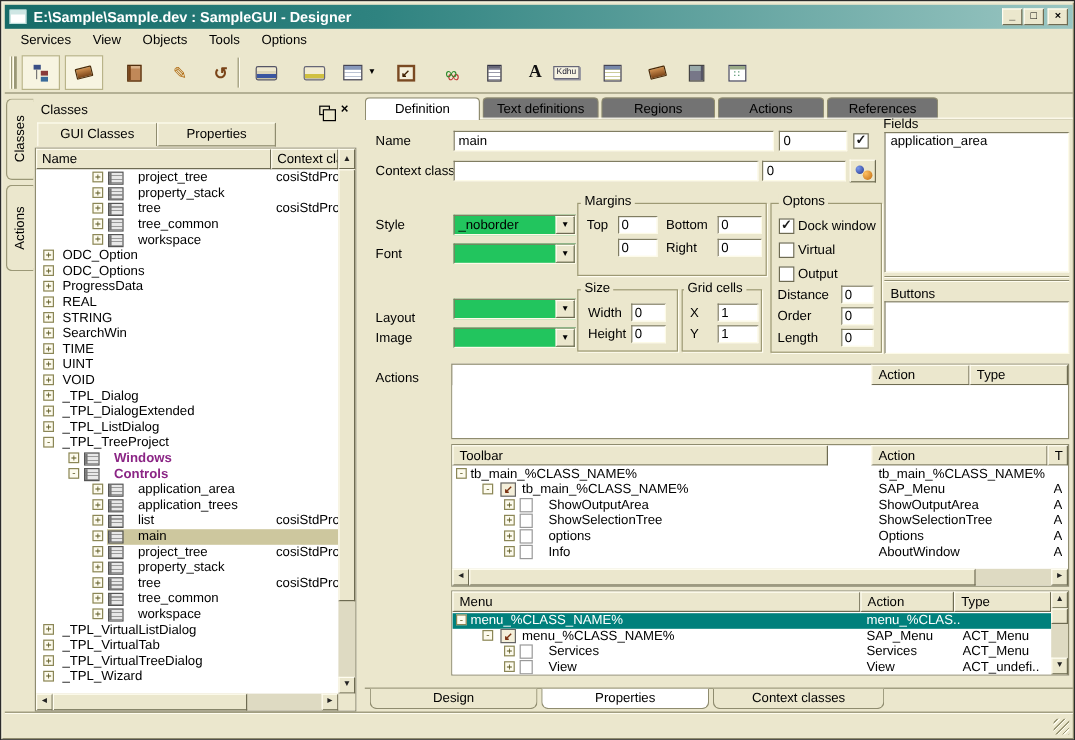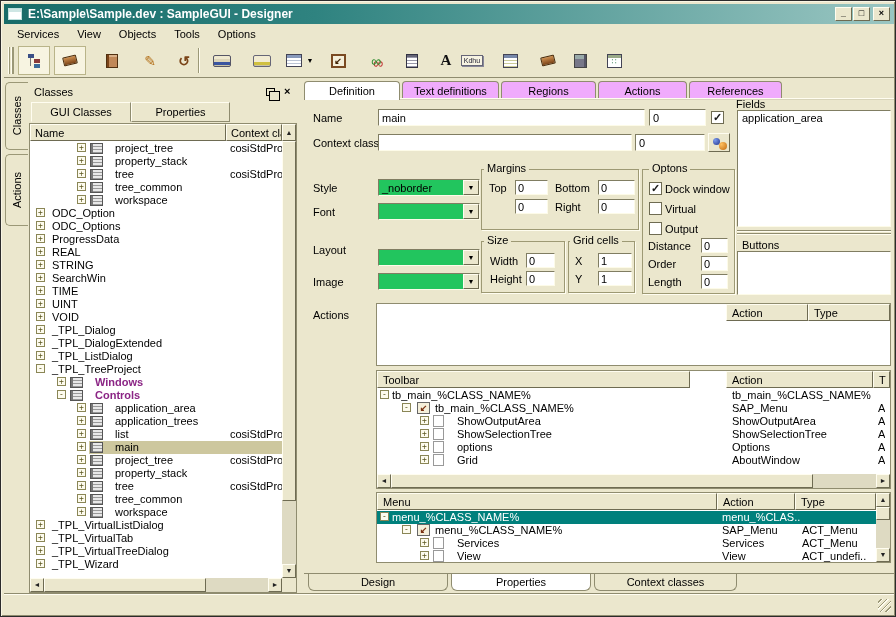--- a/index.html
+++ b/index.html
@@ -89,21 +89,21 @@
   .trow.tsel{background:linear-gradient(90deg,rgba(0,0,0,0) 0 58px,#cdc79e 58px);}
   .pm{position:absolute;top:1px;width:9px;height:9px;border:1px solid #8a8656;background:#fdfbee;color:#5a561f;
       font:8px/8px "DejaVu Sans Mono",monospace;text-align:center;}
   .fi{position:absolute;top:1px;width:13px;height:11px;border:1px solid #555;
       background:repeating-linear-gradient(180deg,#e8e8e8 0 2px,#9a9a9a 2px 3px);box-shadow:inset 2px 0 0 #777;}
   .tlabel{position:absolute;top:0;}
   .tbold{font-weight:bold;color:#8b2585;}
   .tctx{position:absolute;left:199px;top:0;}
 
   
-  .rtab{position:absolute;top:80px;height:18px;background:#f0abfc;border:1px solid #8f8c6f;border-bottom:none;
+  .rtab{position:absolute;top:80px;height:18px;background:#737373;border:1px solid #8f8c6f;border-bottom:none;
         border-radius:4px 4px 0 0;text-align:center;padding-top:3px;}
   .rtab.active{background:#fff;height:19px;z-index:2;}
   .rline{position:absolute;left:303px;top:97px;width:590px;height:1px;background:#fffdf0;box-shadow:0 1px 0 #d8d4ba;}
 
   
   .tin{position:absolute;height:17px;border:1px solid;border-color:#807d62 #fdfbe8 #fdfbe8 #807d62;background:#fff;
        font:11px "Liberation Sans",sans-serif;padding:1px 3px;}
   .numin{position:absolute;height:15px;border:1px solid;border-color:#807d62 #fdfbe8 #fdfbe8 #807d62;background:#fff;
        font:11px "Liberation Sans",sans-serif;padding:0 2px;}
   .dd{position:absolute;height:17px;border:1px solid;border-color:#807d62 #fdfbe8 #fdfbe8 #807d62;background:#22c55e;padding:2px 3px;}
@@ -484,21 +484,21 @@
   <span class="lbl" style="left:489px;top:272px;">Height</span>
   <input class="numin" style="left: 525px; top: 270px; width: 29px;" value="0">
 
   <div class="grp" style="left:567px;top:240px;width:67px;height:52px;"></div>
   <span class="grp-t" style="left:569px;top:233px;">Grid cells</span>
   <span class="lbl" style="left:574px;top:254px;">X</span>
   <input class="numin" style="left: 597px; top: 252px; width: 34px;" value="1">
   <span class="lbl" style="left:574px;top:272px;">Y</span>
   <input class="numin" style="left: 597px; top: 270px; width: 34px;" value="1">
 
-  <span class="lbl" style="left:312px;top:243px;">Layout</span>
+  <span class="lbl" style="left:312px;top:258px;">Layout</span>
   <div class="dd" style="left:377px;top:248px;width:102px;">
     <span></span>
     <span class="db">▼</span></div>
   <span class="lbl" style="left:312px;top:275px;">Image</span>
   <div class="dd" style="left:377px;top:272px;width:102px;">
     <span></span>
     <span class="db">▼</span></div>
 
   <span class="lbl" style="left:312px;top:308px;">Actions</span>
 
@@ -542,21 +542,21 @@
         <div class="arow" style="top: 53px;">
           <span class="pm" style="left: 43px;">+</span>
           <span class="bi" style="left: 56px;"></span>
           <span class="tlabel" style="left: 80px;">options</span>
           <span class="aact" style="left: 355px;">Options</span>
           <span class="atyp" style="left: 501px;">A</span>
         </div>
         <div class="arow" style="top: 66px;">
           <span class="pm" style="left: 43px;">+</span>
           <span class="bi" style="left: 56px;"></span>
-          <span class="tlabel" style="left: 80px;">Grid</span>
+          <span class="tlabel" style="left: 80px;">Info</span>
           <span class="aact" style="left: 355px;">AboutWindow</span>
           <span class="atyp" style="left: 501px;">A</span>
         </div>
       </div>
     <div class="sb-track" style="left:0;top:103px;width:513px;height:14px;">
       <div class="sb-btn" style="left:0;top:0;width:14px;height:14px;line-height:12px;">◄</div>
       <div class="sb-thumb" style="left:14px;top:0;width:422px;height:14px;"></div>
       <div class="sb-btn" style="left:499px;top:0;width:14px;height:14px;line-height:12px;">►</div>
     </div>
   </div>

